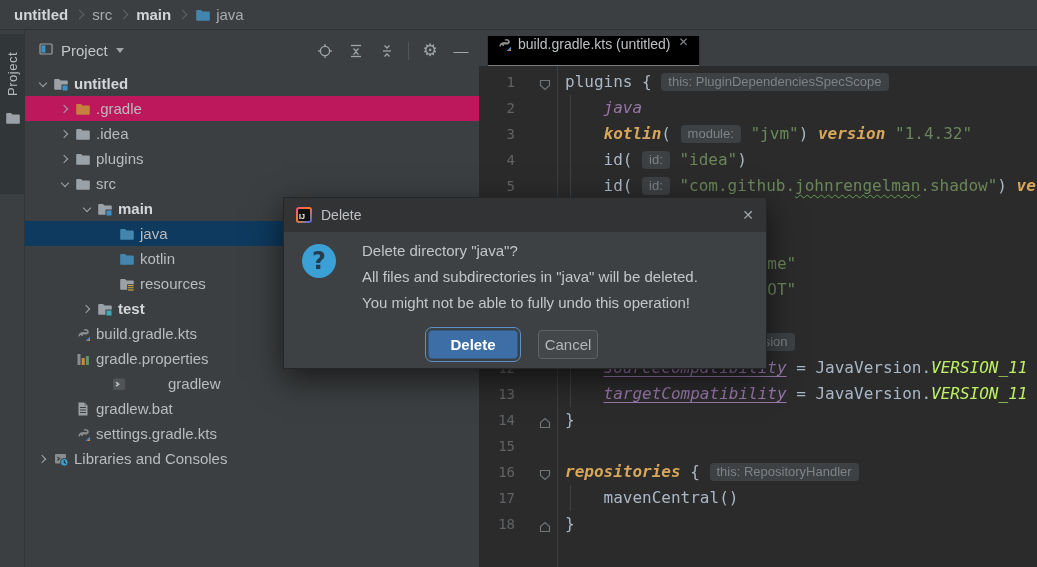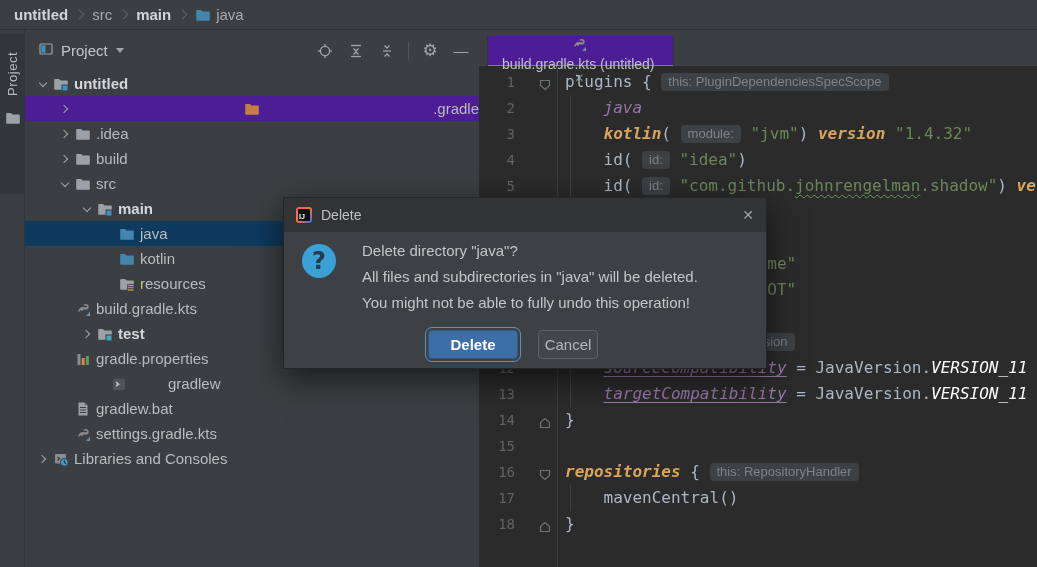--- a/index.html
+++ b/index.html
@@ -36,53 +36,53 @@
   #panel-tools { margin-left:auto; display:flex; align-items:center; gap:7px; }
   .tool-btn { width:24px; height:24px; display:flex; align-items:center; justify-content:center;
               border-radius:3px; color:#9fa5a8; }
   .tool-sep { width:1px; height:18px; background:#515557; margin:0 2px; }
 
   #tree { position:absolute; left:0; top:41px; width:454px; }
   .trow { position:relative; height:25px; display:flex; align-items:center; width:454px;
           color:#b8bcbe; font-size:15px; white-space:nowrap; }
   .trow.bold { color:#d4d7d9; font-weight:bold; }
   .trow.selected { background:#0d3a5e; }
-  .trow.hovered { background:#4c1d95;justify-content:space-between; }
+  .trow.hovered { background:#be185d; }
   .tchev { width:14px; height:14px; flex:none; display:flex; align-items:center; justify-content:center; }
   .tchev .c { width:6px; height:6px; border-top:1.6px solid #9fa5a8; border-right:1.6px solid #9fa5a8; }
   .tchev.right .c { transform:rotate(45deg); margin-right:2px; }
   .tchev.down .c { transform:rotate(135deg); margin-bottom:2px; }
   .ticon { width:16px; height:16px; margin:0 5px 0 3px; flex:none; }
   .ticon svg { display:block; }
 
   
   #editor { position:absolute; left:479px; top:30px; width:558px; height:537px; background:#2b2b2b; }
   #tabbar { height:36px; background:#3c3f41; display:flex; align-items:flex-end; }
-  #tab { height:30px; background:#4c1d95; display:flex; align-items:center; padding:0 10px 0 8px;
+  #tab { height:30px; background:#000000; display:flex; padding:0 10px 0 8px;
          border-right:1px solid #323537; border-left:1px solid #323537;
-         box-shadow:inset 0 -1px 0 #797d80; margin-left:8px;flex-direction:column; }
+         box-shadow:inset 0 -1px 0 #797d80; margin-left:8px; }
   #tab-title { color:#bcc0c3; font-size:14px; margin:0 8px 0 6px; }
   #tab-close { color:#868a8d; font-size:12px; line-height:1; cursor:default; }
 
   #code { position:absolute; left:0; top:36px; width:558px; height:501px; overflow:hidden; padding-top:3px; }
   .cline { position:relative; height:26px; display:flex; align-items:center;
            font-family:"DejaVu Sans Mono","Liberation Mono",monospace; font-size:16px; }
   .gut { width:78px; flex:none; position:relative; height:26px; }
   .gut .num { position:absolute; right:42px; top:0; height:26px; line-height:26px;
               font-size:14px; color:#606366; }
   .gut .fold { position:absolute; left:60px; top:7px; width:12px; height:12px; }
   .gut-sep { position:absolute; left:78px; top:0; width:1px; height:520px; background:#393e41; }
   .ctext { white-space:pre; padding-left:8px; color:#a9b7c6; line-height:26px; position:relative; }
   .tok-p   { color:#a9b7c6; }
   .tok-kw  { color:#d7a65a; font-style:italic; font-weight:bold; }
   .tok-str { color:#6a8759; }
   .tok-typo{ color:#6a8759; text-decoration:underline wavy #61a053; text-decoration-thickness:1px; text-underline-offset:3px; }
   .tok-prop{ color:#9876aa; font-style:italic; text-decoration:underline; text-underline-offset:3px; }
   .tok-propi{ color:#9876aa; font-style:italic; }
-  .tok-const{ color:#ffffff; font-style:italic; }
+  .tok-const{ color:#bef264; font-style:italic; }
   .tok-hint{ display:inline-block; background:#3d4144; color:#7e8387; font-family:"Liberation Sans",sans-serif;
              font-size:13px; font-style:normal; font-weight:normal; line-height:18px; height:18px;
              padding:0 7px; border-radius:4px; vertical-align:1px; }
   .iguide { position:absolute; left:565px; width:1px; background:#3c4145; }
 
   
   #dialog { position:absolute; left:283px; top:197px; width:484px; height:172px; z-index:50;
             background:#3e4143; border:1px solid #242628; box-shadow:0 10px 30px rgba(0,0,0,.6); }
   #dlg-title { height:34px; background:#313335; display:flex; align-items:center; padding:0 12px; }
   #dlg-title-label { color:#bfc2c5; font-size:14px; margin-left:9px; }
@@ -219,21 +219,21 @@
         </div>
         <div class="trow" style="padding-left: 33px;">
           <span class="tchev right">
             <span class="c"></span>
           </span>
           <span class="ticon">
             <svg width="16" height="16" viewBox="0 0 16 16" xmlns="http://www.w3.org/2000/svg">
               <path d="M1.2 4c0-.6.5-1.1 1.1-1.1h3.6l1.7 1.7h6.1c.6 0 1.1.5 1.1 1.1v7c0 .6-.5 1.1-1.1 1.1H2.3c-.6 0-1.1-.5-1.1-1.1z" fill="#9aa2a8"></path>
             </svg>
           </span>
-          <span>build</span>
+          <span>plugins</span>
         </div>
         <div class="trow" style="padding-left: 33px;">
           <span class="tchev down">
             <span class="c"></span>
           </span>
           <span class="ticon">
             <svg width="16" height="16" viewBox="0 0 16 16" xmlns="http://www.w3.org/2000/svg">
               <path d="M1.2 4c0-.6.5-1.1 1.1-1.1h3.6l1.7 1.7h6.1c.6 0 1.1.5 1.1 1.1v7c0 .6-.5 1.1-1.1 1.1H2.3c-.6 0-1.1-.5-1.1-1.1z" fill="#9aa2a8"></path>
             </svg>
           </span>
@@ -276,42 +276,42 @@
               <path d="M1.2 4c0-.6.5-1.1 1.1-1.1h3.6l1.7 1.7h6.1c.6 0 1.1.5 1.1 1.1v7c0 .6-.5 1.1-1.1 1.1H2.3c-.6 0-1.1-.5-1.1-1.1z" fill="#9aa2a8"></path>
               <g stroke="#3c3f41" stroke-width=".8">
                 <rect x="8.6" y="8.6" width="6.4" height="2" fill="#cfa63d"></rect>
                 <rect x="8.6" y="10.8" width="6.4" height="2" fill="#cfa63d"></rect>
                 <rect x="8.6" y="13" width="6.4" height="2" fill="#cfa63d"></rect>
               </g>
             </svg>
           </span>
           <span>resources</span>
         </div>
+        <div class="trow bold" style="padding-left: 55px;">
+          <span class="tchev right">
+            <span class="c"></span>
+          </span>
+          <span class="ticon">
+            <svg width="16" height="16" viewBox="0 0 16 16" xmlns="http://www.w3.org/2000/svg">
+              <path d="M1.2 4c0-.6.5-1.1 1.1-1.1h3.6l1.7 1.7h6.1c.6 0 1.1.5 1.1 1.1v7c0 .6-.5 1.1-1.1 1.1H2.3c-.6 0-1.1-.5-1.1-1.1z" fill="#9aa2a8"></path>
+              <rect x="9" y="9" width="6" height="6" fill="#3fa9bd" stroke="#3c3f41" stroke-width="1"></rect>
+            </svg>
+          </span>
+          <span>test</span>
+        </div>
         <div class="trow" style="padding-left: 33px;">
           <span class="tchev"></span>
           <span class="ticon">
             <svg width="16" height="16" viewBox="0 0 16 16" xmlns="http://www.w3.org/2000/svg">
               <path fill="#8a8d8f" d="M13.2 4.3a3.6 3.6 0 0 0-4.7-.5l.6 1c1-.6 2.2-.4 2.8.2.3.3.3.6 0 .9-1.2 1.3-3.3-1-6.2.7-1.3.8-2.2 2.2-2.4 3.9l1.2.1c.3-.8.9-1.5 1.5-1.9l.9 1.5c.8-.4 1.4-1.2 1.6-2 2 .8 4 .4 4.9-1 .6-1 .5-2.1-.2-2.9z"></path>
               <polygon points="10.5,15 15,15 15,10.5" fill="#4a83c0"></polygon>
               <polygon points="12.8,15 15,15 15,12.8" fill="#e0882e"></polygon>
             </svg>
           </span>
           <span>build.gradle.kts</span>
-        </div>
-        <div class="trow bold" style="padding-left: 55px;">
-          <span class="tchev right">
-            <span class="c"></span>
-          </span>
-          <span class="ticon">
-            <svg width="16" height="16" viewBox="0 0 16 16" xmlns="http://www.w3.org/2000/svg">
-              <path d="M1.2 4c0-.6.5-1.1 1.1-1.1h3.6l1.7 1.7h6.1c.6 0 1.1.5 1.1 1.1v7c0 .6-.5 1.1-1.1 1.1H2.3c-.6 0-1.1-.5-1.1-1.1z" fill="#9aa2a8"></path>
-              <rect x="9" y="9" width="6" height="6" fill="#3fa9bd" stroke="#3c3f41" stroke-width="1"></rect>
-            </svg>
-          </span>
-          <span>test</span>
         </div>
         <div class="trow" style="padding-left: 33px;">
           <span class="tchev"></span>
           <span class="ticon">
             <svg width="16" height="16" viewBox="0 0 16 16" xmlns="http://www.w3.org/2000/svg">
               <rect x="2.5" y="3" width="3" height="11" fill="#8a8d8f"></rect>
               <rect x="6.7" y="7" width="3" height="7" fill="#d9863d"></rect>
               <rect x="10.9" y="5" width="3" height="9" fill="#5d9b62"></rect>
             </svg>
           </span>

